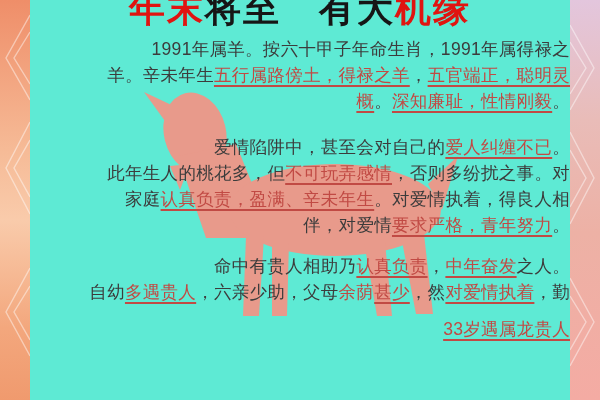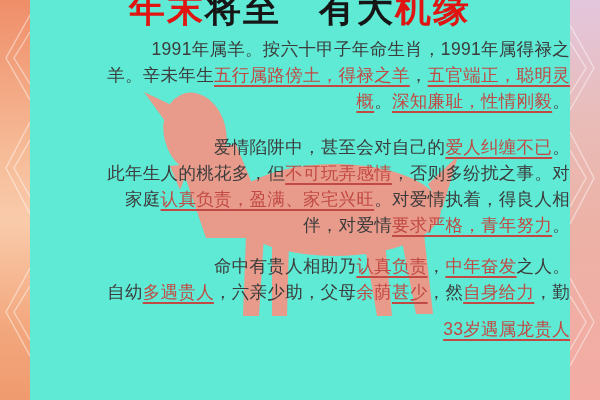--- a/index.html
+++ b/index.html
@@ -117,26 +117,26 @@
     <div id="page-title"><span class="seg-red">年末</span><span class="seg-black">将至　有大</span><span class="seg-red">机缘</span></div>
     <div id="text-body">
         <div class="para para1">
           <div class="line"><span class="seg-black">　　1991年属羊。按六十甲子年命生肖，1991年属得禄之</span></div>
           <div class="line"><span class="seg-black">羊。辛未年生</span><span class="seg-red-u">五行属路傍土，得禄之羊</span><span class="seg-black">，</span><span class="seg-red-u">五官端正，聪明灵</span></div>
           <div class="line"><span class="seg-red-u">概</span><span class="seg-black">。</span><span class="seg-red-u">深知廉耻，性情刚毅</span><span class="seg-black">。</span></div>
         </div>
         <div class="para para2">
           <div class="line"><span class="seg-black">爱情陷阱中，甚至会对自己的</span><span class="seg-red-u">爱人纠缠不已</span><span class="seg-black">。</span></div>
           <div class="line"><span class="seg-black">此年生人的桃花多，但</span><span class="seg-red-u">不可玩弄感情</span><span class="seg-black">，否则多纷扰之事。对</span></div>
-          <div class="line"><span class="seg-black">家庭</span><span class="seg-red-u">认真负责，盈满、家宅兴旺</span><span class="seg-black">。对爱情执着，得良人相</span></div>
+          <div class="line"><span class="seg-black">家庭</span><span class="seg-red-u">认真负责，盈满、辛未年生</span><span class="seg-black">。对爱情执着，得良人相</span></div>
           <div class="line"><span class="seg-black">伴，对爱情</span><span class="seg-red-u">要求严格，青年努力</span><span class="seg-black">。</span></div>
         </div>
         <div class="para para3">
           <div class="line"><span class="seg-black">命中有贵人相助乃</span><span class="seg-red-u">认真负责</span><span class="seg-black">，</span><span class="seg-red-u">中年奋发</span><span class="seg-black">之人。</span></div>
-          <div class="line"><span class="seg-black">自幼</span><span class="seg-red-u">多遇贵人</span><span class="seg-black">，六亲少助，父母</span><span class="seg-red">余荫</span><span class="seg-red-u">甚少</span><span class="seg-black">，然</span><span class="seg-red-u">自身给力</span><span class="seg-black">，勤</span></div>
+          <div class="line"><span class="seg-black">自幼</span><span class="seg-red-u">多遇贵人</span><span class="seg-black">，六亲少助，父母</span><span class="seg-red">余荫</span><span class="seg-red-u">甚少</span><span class="seg-black">，然</span><span class="seg-red-u">对爱情执着</span><span class="seg-black">，勤</span></div>
         </div>
         <div class="para para4">
           <div class="line"><span class="seg-red-u">33岁遇属龙贵人</span></div>
         </div>
       </div>
   </div>
 
 </div>
 
 </body></html>

